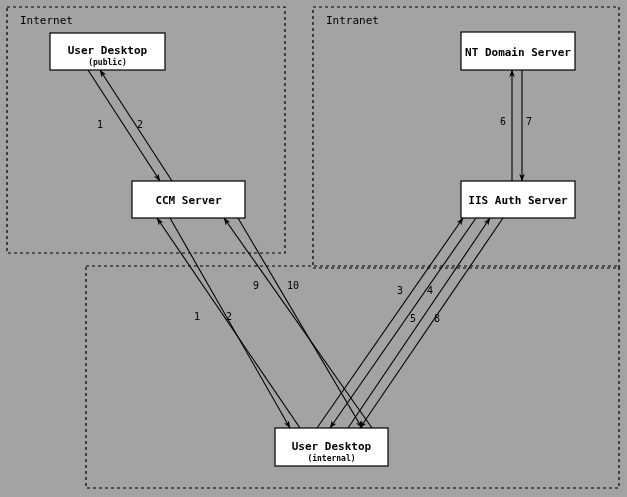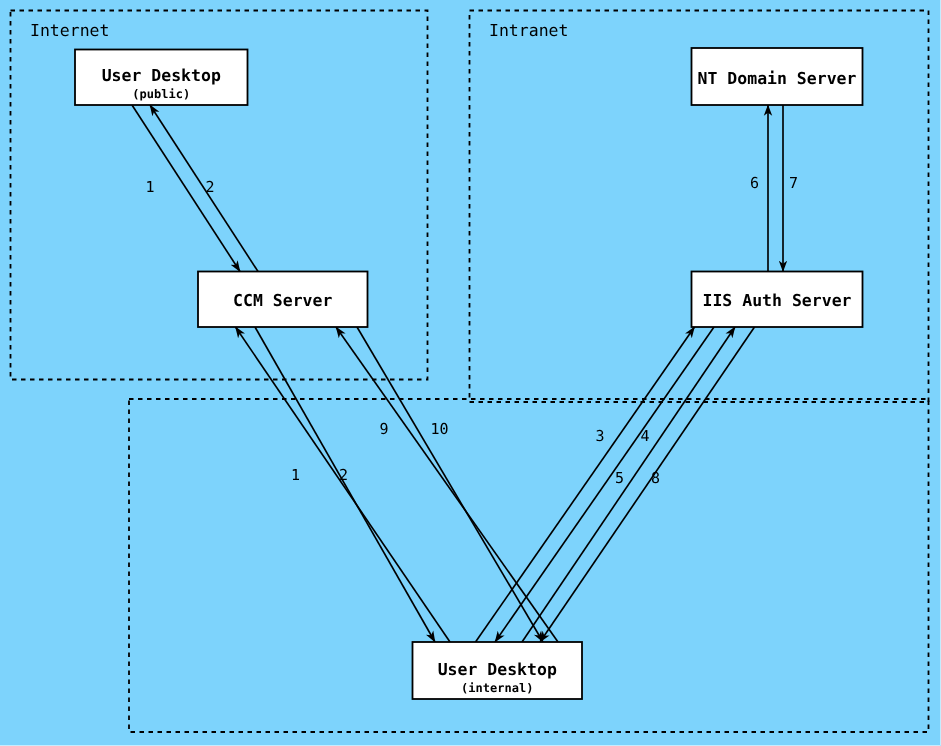--- a/index.html
+++ b/index.html
@@ -8,21 +8,21 @@
     padding: 0;
     background: #ffffff;
   }
   body {
     font-family: "DejaVu Sans Mono", "Liberation Mono", monospace;
   }
   #diagram-root {
     position: relative;
     width: 627px;
     height: 497px;
-    background: #7dd3fc;
+    background: #a3a3a3;
     overflow: hidden;
   }
   #diagram-svg {
     position: absolute;
     left: 0;
     top: 0;
     width: 627px;
     height: 497px;
   }
   .zone-label {

